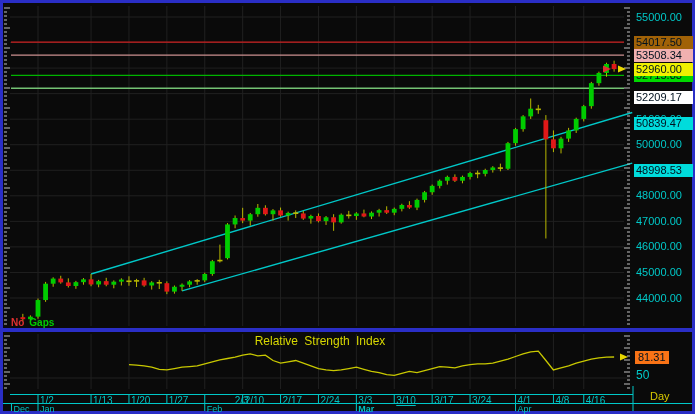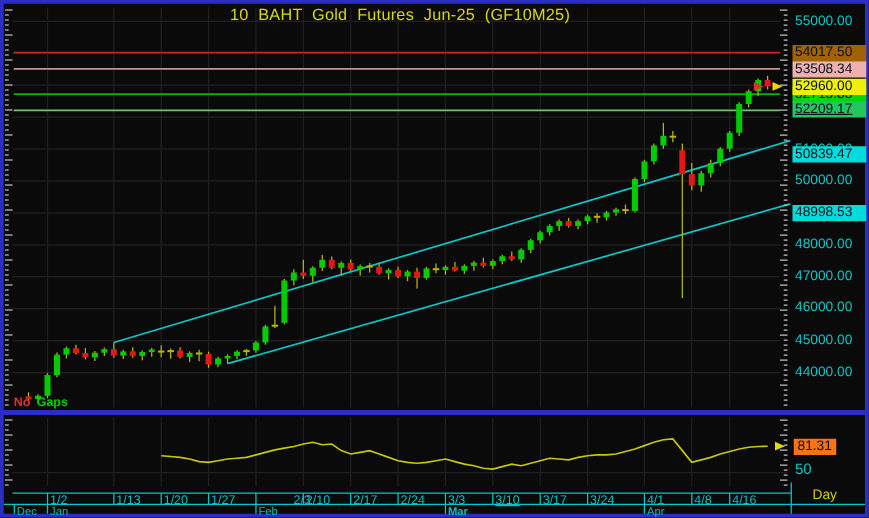--- a/index.html
+++ b/index.html
@@ -466,39 +466,39 @@
         <line x1="553.44" y1="394.5" x2="553.44" y2="403.5" stroke="#00c8c8" stroke-width="1"></line>
         <line x1="583.76" y1="394.5" x2="583.76" y2="403.5" stroke="#00c8c8" stroke-width="1"></line>
         <line x1="11.469999999999999" y1="403.5" x2="11.469999999999999" y2="411" stroke="#00c8c8" stroke-width="1"></line>
         <line x1="38" y1="403.5" x2="38" y2="411" stroke="#00c8c8" stroke-width="1"></line>
         <line x1="204.76" y1="403.5" x2="204.76" y2="411" stroke="#00c8c8" stroke-width="1"></line>
         <line x1="356.36" y1="403.5" x2="356.36" y2="411" stroke="#00c8c8" stroke-width="1"></line>
         <line x1="515.54" y1="403.5" x2="515.54" y2="411" stroke="#00c8c8" stroke-width="1"></line>
       </g>
     </svg>
 
-  <div class="ttl">10 BAHT Gold Futures Jun-25 (GF10M25)</div>
+  <div class="rsi-ttl">Relative Strength Index</div>
 
   <div class="nogaps">
     <span class="no">No</span><span class="gaps">Gaps</span>
   </div>
 
   <div id="price-axis">
       <div class="plabel" style="top: 10.5px;">55000.00</div>
       <div class="plabel" style="top: 112.682px;">51000.00</div>
       <div class="plabel" style="top: 138.227px;">50000.00</div>
       <div class="plabel" style="top: 189.318px;">48000.00</div>
       <div class="plabel" style="top: 214.864px;">47000.00</div>
       <div class="plabel" style="top: 240.409px;">46000.00</div>
       <div class="plabel" style="top: 265.955px;">45000.00</div>
       <div class="plabel" style="top: 291.5px;">44000.00</div>
       <div class="pbadge" style="top: 35.5984px; background: #a16207;">54017.50</div>
       <div class="pbadge" style="top: 48.6051px; background: rgb(240, 176, 176);">53508.34</div>
       <div class="pbadge" style="top: 68.8502px; background: rgb(0, 216, 0);">52715.83</div>
-      <div class="pbadge" style="top: 81px; background: #22c55e; text-decoration: underline;">52209.17</div>
+      <div class="pbadge" style="top: 91px; background: #ffffff;">52209.17</div>
       <div class="pbadge" style="top: 62.6127px; background: rgb(240, 240, 0);">52960.00</div>
       <div class="pbadge" style="top: 116.783px; background: rgb(0, 220, 220);">50839.47</div>
       <div class="pbadge" style="top: 163.81px; background: rgb(0, 220, 220);">48998.53</div>
     </div>
   <div id="date-axis">
       <div class="dlabel" style="left: 40px;">1/2</div>
       <div class="dlabel" style="left: 93.06px;">1/13</div>
       <div class="dlabel" style="left: 130.96px;">1/20</div>
       <div class="dlabel" style="left: 168.86px;">1/27</div>
       <div class="dlabel" style="left: 206.76px; margin-left: 28px;">2/3</div>

